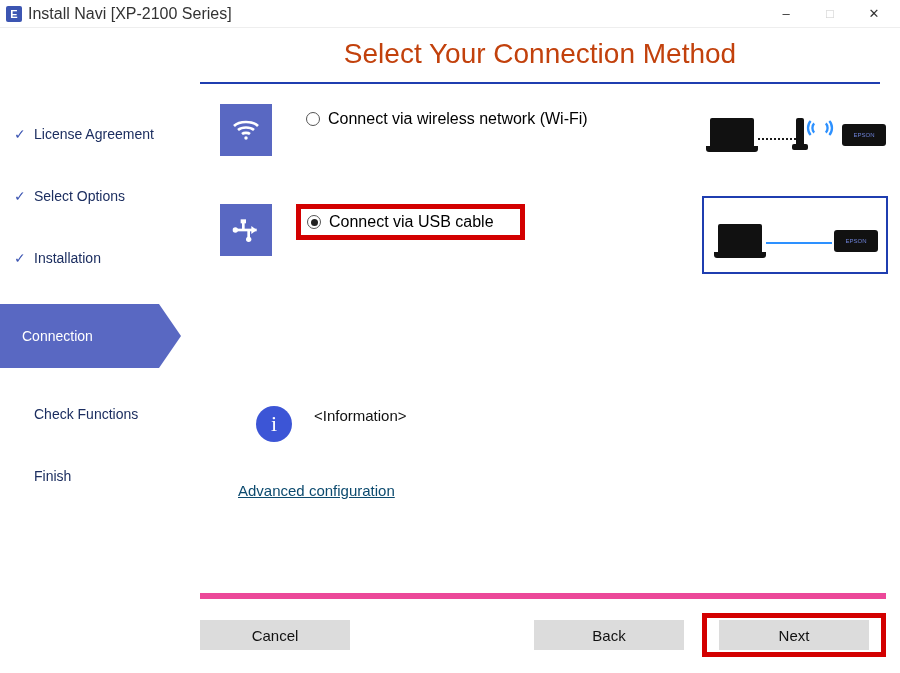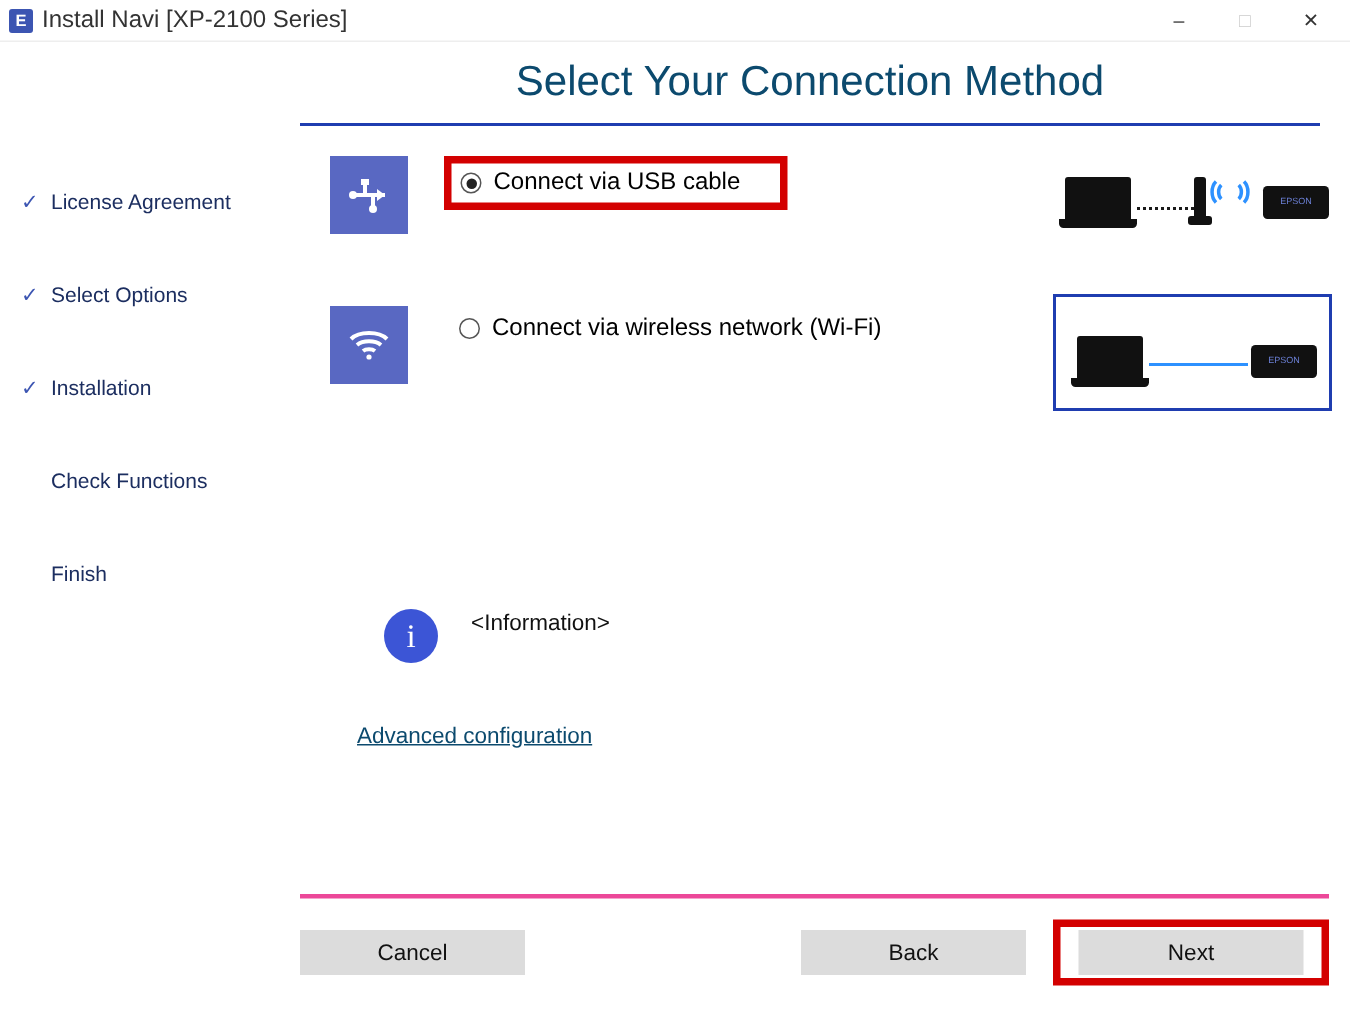--- a/index.html
+++ b/index.html
@@ -36,21 +36,21 @@
   .titlebar-spacer { flex: 1; }
   .win-controls { display: flex; }
   .win-btn {
     width: 44px; height: 28px;
     display: flex; align-items: center; justify-content: center;
     font-size: 13px; color: #333;
   }
   .win-btn.disabled { color: #ccc; }
   .main-title {
     text-align: center;
-    color: #0c4a6e;
+    color: #c2410c;
     font-size: 28px;
     font-weight: 500;
     padding: 10px 0 12px;
     margin: 0 20px 0 200px;
   }
   .title-underline {
     margin: 0 20px 0 200px;
     border-bottom: 2px solid #1f3db0;
   }
   .body {
@@ -191,21 +191,21 @@
     flex: 0 0 auto;
   }
   .info-text { font-size:15px; line-height:1.35; color:#111; padding-right:40px;}
   .adv-link {
     display:inline-block;
     margin: 40px 0 0 18px;
     color:#0c4a6e; text-decoration:underline; font-size:15px;
   }
   .footer {
     position:absolute; left:200px; right:14px; bottom:16px;
-    border-top:3px solid #ec4899;
+    border-top:6px solid #ec4899;
     padding-top:14px;
     display:flex; gap:18px; align-items:center;
   }
   .footer .spacer { flex:1; }
   .btn {
     width:150px; height:30px;
     background:#dcdcdc;
     display:flex;align-items:center;justify-content:center;
     font-size:15px; color:#111;
     cursor:pointer;
@@ -236,62 +236,65 @@
       <span>License Agreement</span>
     </div>
     <div class="step done">
       <span class="tick">✓</span>
       <span>Select Options</span>
     </div>
     <div class="step done">
       <span class="tick">✓</span>
       <span>Installation</span>
     </div>
+    <div class="step current">
+      <span>Connection</span>
+    </div>
     <div class="step">
       <span class="tick"></span>
       <span>Check Functions</span>
     </div>
     <div class="step">
       <span class="tick"></span>
       <span>Finish</span>
     </div>
   </div>
 
   <div class="content">
+
+    <div class="opt-row">
+      <div class="opt-icon">
+        <svg viewBox="0 0 24 24" fill="none" stroke="#fff" stroke-width="2">
+          <path d="M3 9 C7 5 17 5 21 9"></path>
+          <path d="M6 12 C9 9.5 15 9.5 18 12"></path>
+          <path d="M9 15 C10.5 13.8 13.5 13.8 15 15"></path>
+          <circle cx="12" cy="18" r="1.3" fill="#fff" stroke="none"></circle>
+        </svg>
+      </div>
+      <label class="opt-text">
+        <span class="radio"></span>
+        <span>Connect via wireless network (Wi-Fi)</span>
+      </label>
+    </div>
 
     <div class="opt-row">
       <div class="opt-icon">
         <svg viewBox="0 0 24 24" fill="#fff">
           <circle cx="4" cy="12" r="2"></circle>
           <rect x="4" y="11" width="16" height="2"></rect>
           <path d="M20 12 l-4 -3 v6 z"></path>
           <rect x="9" y="5" width="2" height="7"></rect>
           <rect x="8" y="4" width="4" height="3"></rect>
           <rect x="13" y="12" width="2" height="6"></rect>
           <circle cx="14" cy="19" r="2"></circle>
         </svg>
       </div>
       <label class="opt-text hl">
         <span class="radio sel"></span>
         <span>Connect via USB cable</span>
-      </label>
-    </div>
-
-    <div class="opt-row">
-      <div class="opt-icon">
-        <svg viewBox="0 0 24 24" fill="none" stroke="#fff" stroke-width="2">
-          <path d="M3 9 C7 5 17 5 21 9"></path>
-          <path d="M6 12 C9 9.5 15 9.5 18 12"></path>
-          <path d="M9 15 C10.5 13.8 13.5 13.8 15 15"></path>
-          <circle cx="12" cy="18" r="1.3" fill="#fff" stroke="none"></circle>
-        </svg>
-      </div>
-      <label class="opt-text">
-        <span class="radio"></span>
-        <span>Connect via wireless network (Wi-Fi)</span>
       </label>
     </div>
 
     <div class="illus wifi">
       <div class="illus-inner">
         <div class="laptop">
             <div class="screen"></div>
             <div class="base"></div>
           </div>
         <div class="dots"></div>

